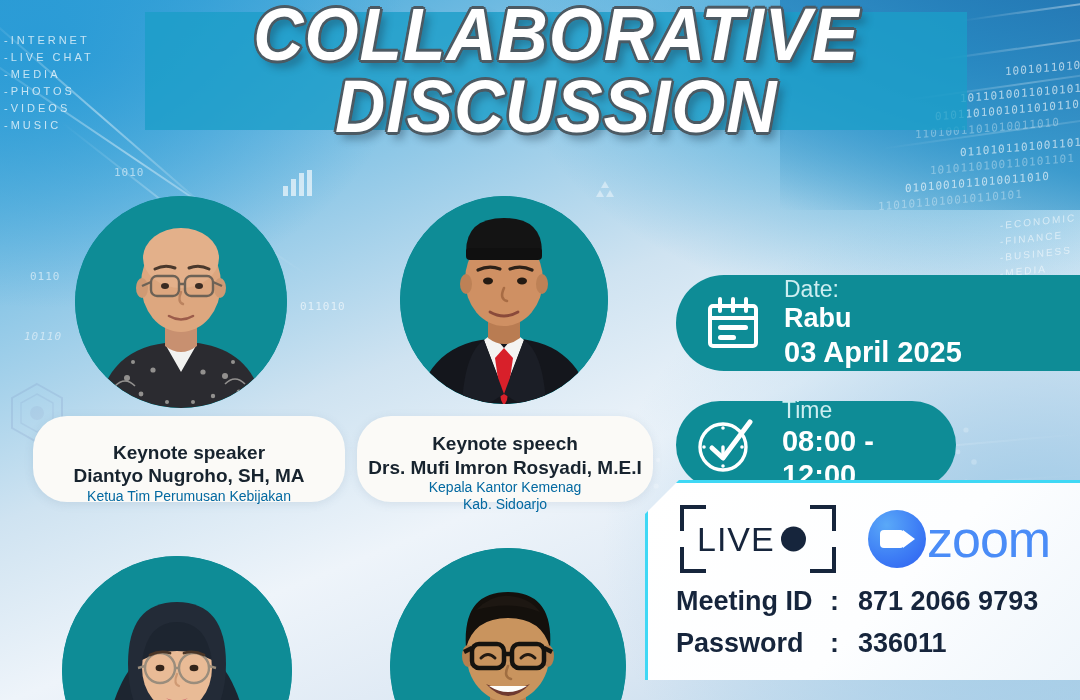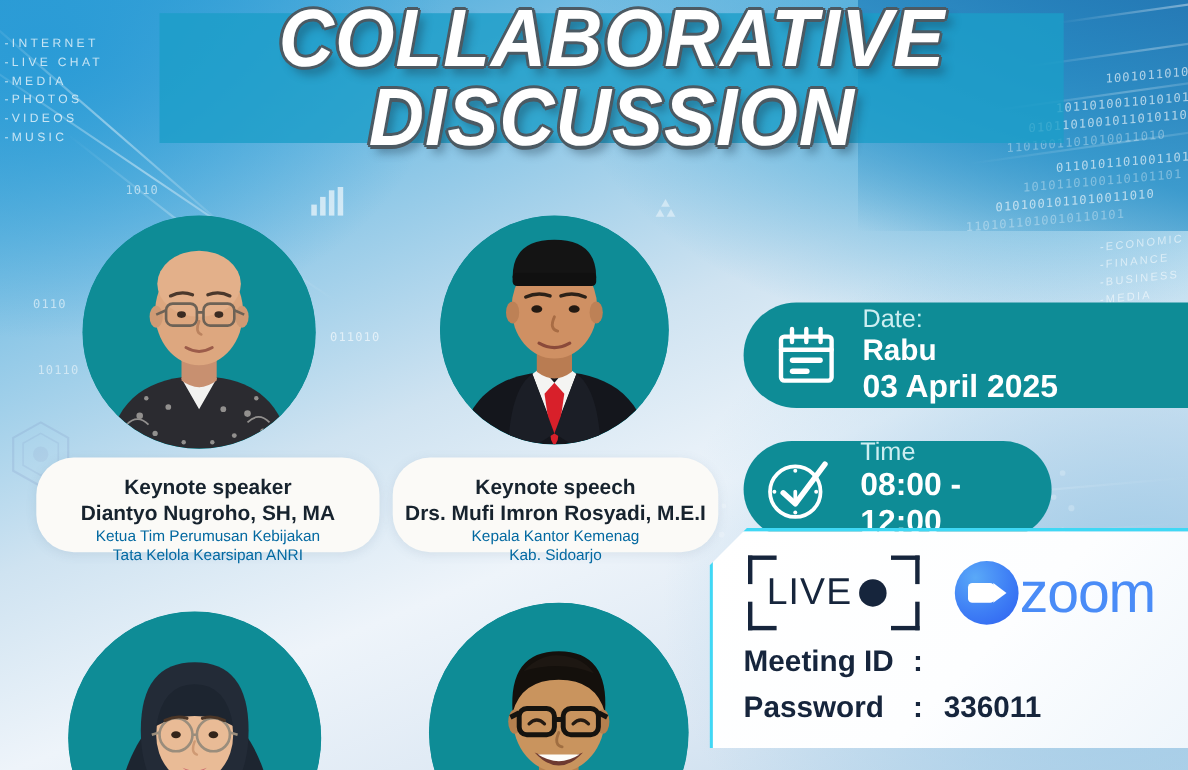--- a/index.html
+++ b/index.html
@@ -172,21 +172,21 @@
 
   <div class="binary" style="left:960px; top:86px;">1011010011010101001</div>
   <div class="binary" style="left:935px; top:104px;">0101101001011010110</div>
   <div class="binary dim" style="left:915px; top:122px;">1101001101010011010</div>
   <div class="binary" style="left:960px; top:140px;">0110101101001101011</div>
   <div class="binary dim" style="left:930px; top:158px;">1010110100110101101</div>
   <div class="binary" style="left:905px; top:176px;">0101001011010011010</div>
   <div class="binary dim" style="left:878px; top:194px;">1101011010010110101</div>
   <div class="binary" style="left:1005px; top:62px;">1001011010</div>
   <div class="binary dim" style="left:30px; top:270px; transform:none; color:rgba(255,255,255,.55);">0110</div>
-  <div class="binary dim" style="left:34px; top:330px; transform:none; color:rgba(255,255,255,.5);">10110</div>
+  <div class="binary dim" style="left:24px; top:330px; transform:none; color:rgba(255,255,255,.5);font-style:italic;">10110</div>
   <div class="binary dim" style="left:300px; top:300px; transform:none; color:rgba(255,255,255,.6);">011010</div>
   <div class="binary dim" style="left:114px; top:166px; transform:none; color:rgba(255,255,255,.55);">1010</div>
 
   <div class="kw-list" style="left:4px; top:32px;">-INTERNET<br>-LIVE CHAT<br>-MEDIA<br>-PHOTOS<br>-VIDEOS<br>-MUSIC</div>
 
   <div class="kw-list kw-right" style="left:1000px; top:214px;">-ECONOMIC<br>-FINANCE<br>-BUSINESS<br>-MEDIA<br>-PEOPLE<br>-CREATIVE<br>-SOCIAL<br>-FUTURE<br>-NETWORK</div>
 
   <svg class="worldmap" viewBox="0 0 560 420">
     <g fill="rgba(255,255,255,.75)">
       <circle cx="90" cy="150" r="3"></circle>
@@ -454,21 +454,20 @@
         <path d="M96 136 q22 24 44 0 q-22 10 -44 0 Z" fill="#6e3a30"></path>
         <path d="M99 138 q19 12 38 0 Z" fill="#fdfdfa"></path>
       </g>
     </svg>
   </div>
 
   <div class="namecard" style="left:33px; top:416px; width:312px; height:86px;">
     <div class="nc-role">Keynote speaker</div>
     <div class="nc-name">Diantyo Nugroho, SH, MA</div>
     <div class="nc-sub">Ketua Tim Perumusan Kebijakan</div>
-    <div class="nc-sub">Tata Kelola Kearsipan ANRI</div>
   </div>
 
   <div class="namecard" style="left:357px; top:416px; width:296px; height:86px;">
     <div class="nc-role">Keynote speech</div>
     <div class="nc-name">Drs. Mufi Imron Rosyadi, M.E.I</div>
     <div class="nc-sub">Kepala Kantor Kemenag</div>
     <div class="nc-sub">Kab. Sidoarjo</div>
   </div>
 
   <div class="pill" id="date-pill">
@@ -523,20 +522,21 @@
           <span class="cam"></span>
             <span class="lens"></span>
         </span>
         <span class="zoom-word">zoom</span>
       </div>
     </div>
     <div class="zp-cred">
       <div class="cred-row">
         <span class="cred-label" id="mid-label">Meeting ID</span>
         <span class="cred-sep" id="mid-sep">:</span>
+        <span class="cred-val">871 2066 9793</span>
       </div>
       <div class="cred-row">
         <span class="cred-label" id="pw-label">Password</span>
         <span class="cred-sep" id="pw-sep">:</span>
         <span class="cred-val">336011</span>
       </div>
     </div>
   </div>
 
 </div>

